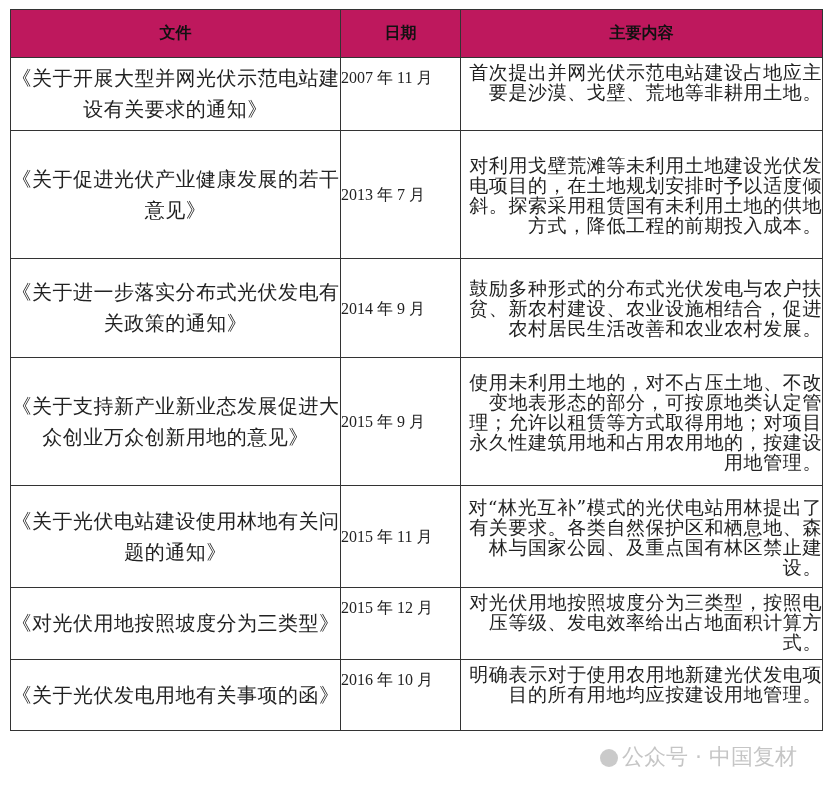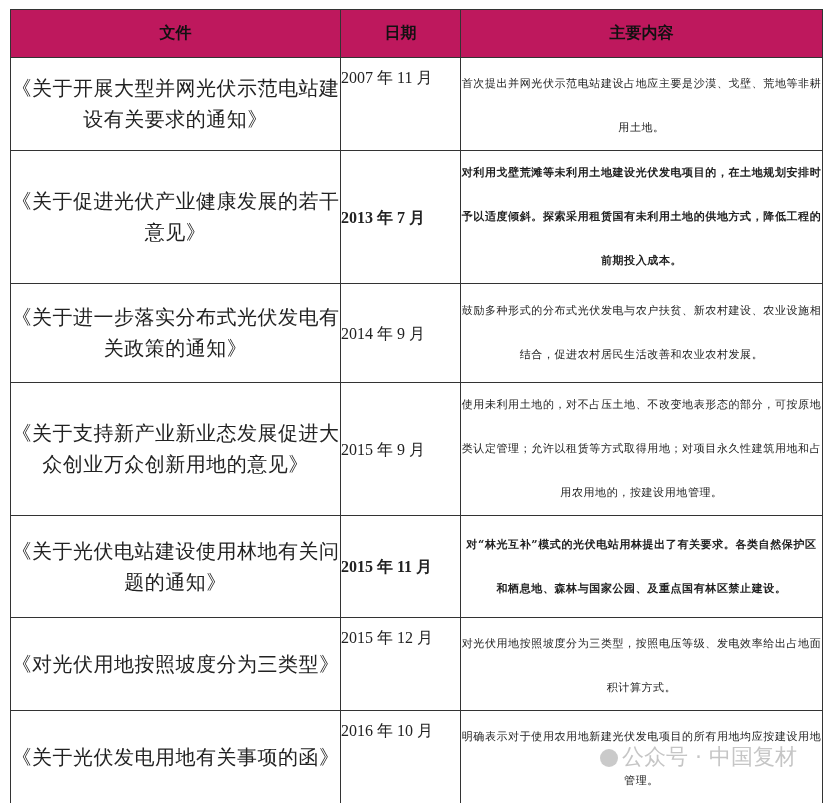--- a/index.html
+++ b/index.html
@@ -12,25 +12,25 @@
   table.policy th, table.policy td {
     border: 1.5px solid #333; padding: 0; vertical-align: middle;
   }
   table.policy th {
     background: #be185d; height: 47px; font-size: 16px; font-weight: bold;
     font-family: "DejaVu Sans", "Liberation Sans", sans-serif; color: #111; text-align: center;
   }
   col.c1 { width: 330px; } col.c2 { width: 120px; } col.c3 { width: 362px; }
   td.doc { text-align: center; font-size: 20px; line-height: 31px; padding: 0 8px; letter-spacing: 0.5px; }
   td.date { text-align: left; font-size: 16px; line-height: 31px; padding: 0 8px; font-family: "Liberation Serif", serif; }
-  td.content { text-align: center; font-size: 11px; line-height: 44px; padding: 0 10px 0 10px; letter-spacing: 0.6px; }
+  td.content { text-align: right; font-size: 19px; line-height: 20px; padding: 0 10px 0 10px; letter-spacing: 0.6px; }
   td.date.mid { vertical-align: middle; }
   td.date.top { vertical-align: top; padding-top: 4px; }
   td.content.top { vertical-align: top; padding-top: 4px; }
-  .bold { font-weight: bold; }
+  .bold { font-weight: normal; }
   .watermark {
     position: absolute; left: 600px; top: 742px; font-size: 22px;
     color: rgba(150,150,150,0.55); font-family: "DejaVu Sans", sans-serif; pointer-events: none;
   }
   .watermark .wm-icon { display: inline-block; width: 18px; height: 18px; border-radius: 50%;
     background: rgba(150,150,150,0.5); vertical-align: middle; margin-right: 4px; }
 </style>
 </head>
 <body>
 

